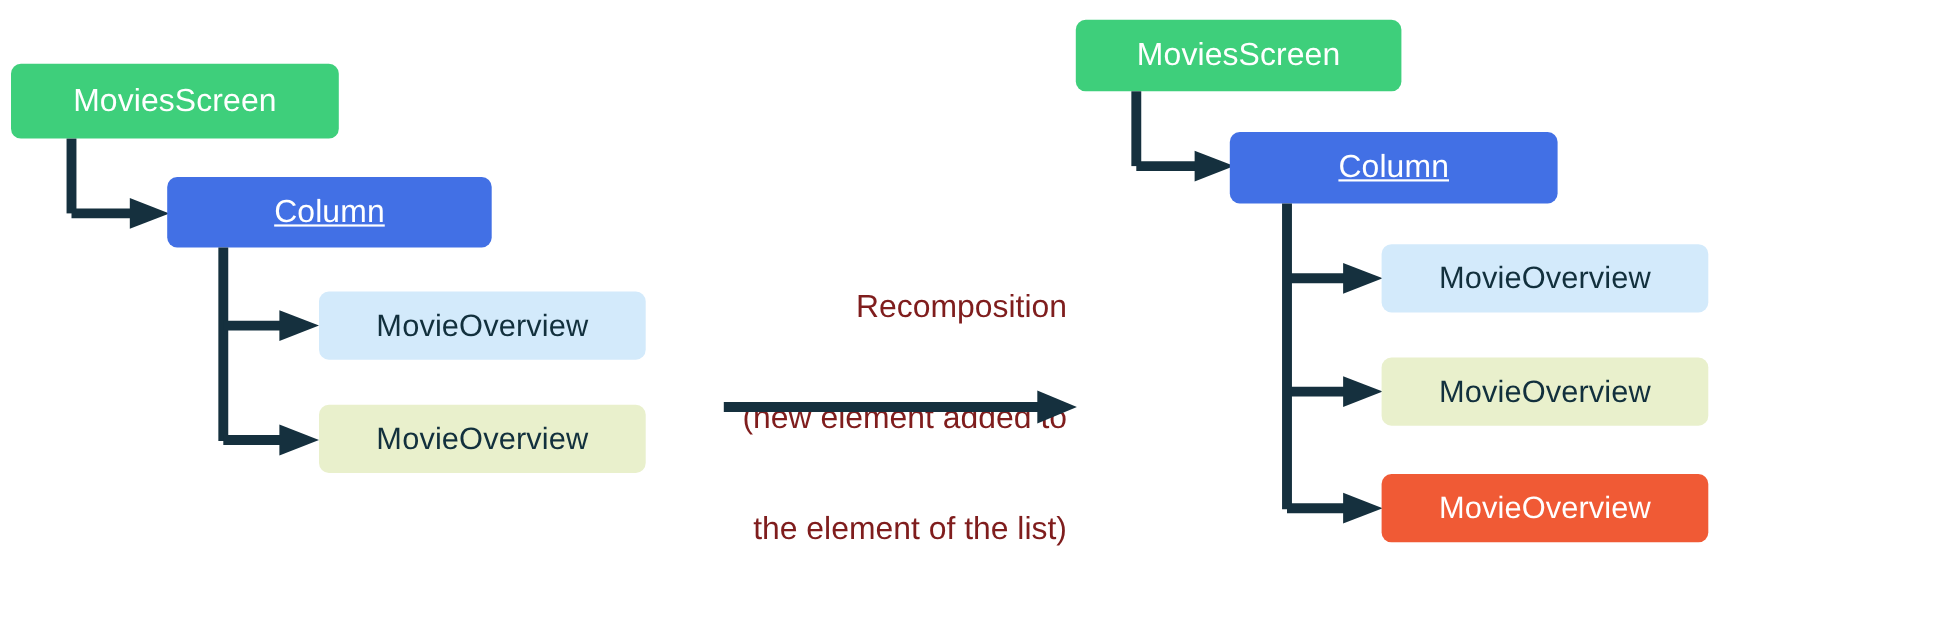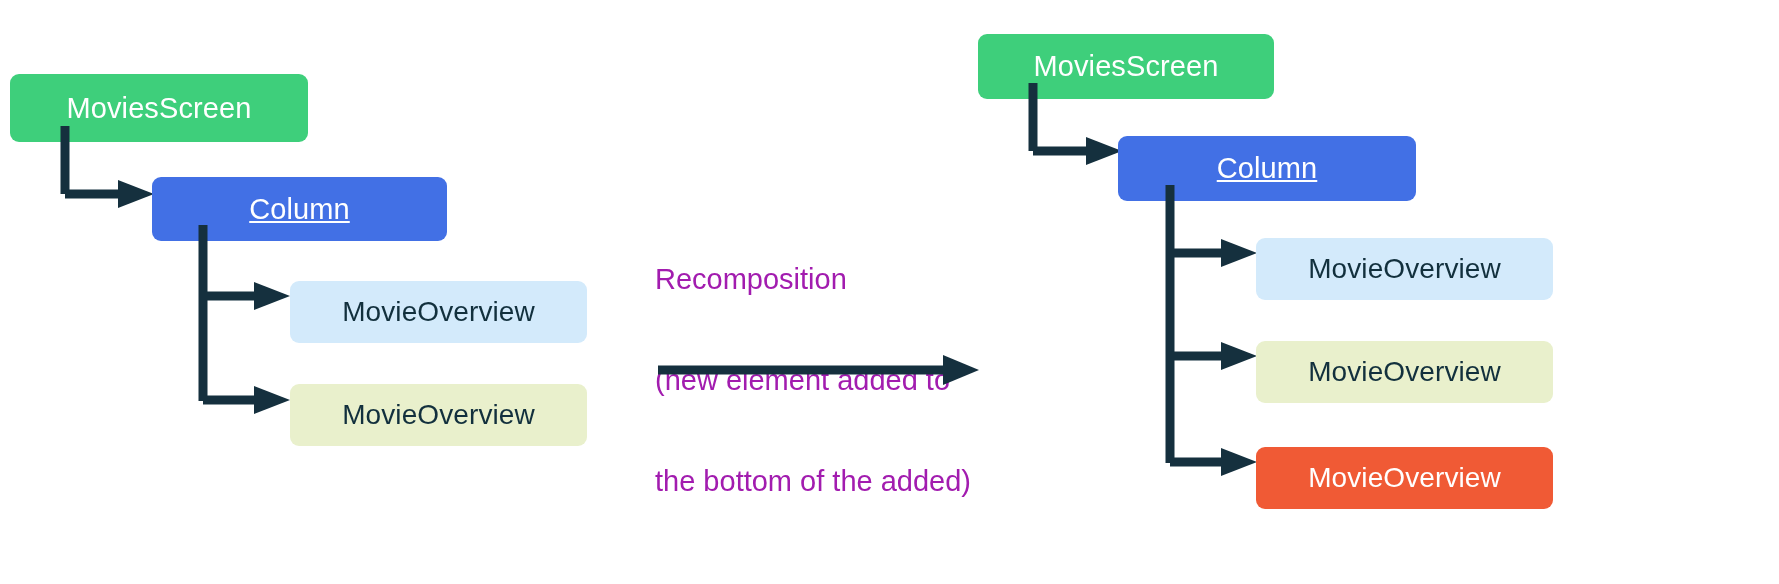--- a/index.html
+++ b/index.html
@@ -23,21 +23,20 @@
   
   .node {
     position: absolute;
     box-sizing: border-box;
     border-radius: 9px;
     display: flex;
     align-items: center;
     justify-content: center;
     white-space: nowrap;
     letter-spacing: 0.1px;
-    margin-top: 16px;
   }
   .node-label {
     display: block;
     line-height: 1;
   }
 
   .node.green     { background: #3ECF7B; color: #ffffff; }
   .node.blue      { background: #4270E5; color: #ffffff; text-decoration: underline; }
   .node.lightblue { background: #D3EAFB; color: #12303D; }
   .node.lime      { background: #E9F0CC; color: #12303D; }
@@ -52,22 +51,22 @@
   .conn polygon,
   .conn line {
     stroke: #15303E;
     fill: none;
   }
   .conn polygon { fill: #15303E; stroke: none; }
 
   
   .caption {
     position: absolute;
-    color: #a21caf;
-    text-align: left;
+    color: #7f1d1d;
+    text-align: right;
     line-height: 1.16;
     white-space: pre;
   }
   .caption-line { display: block; }
 </style>
 </head>
 <body>
 
 <div id="canvas">
 
@@ -97,21 +96,21 @@
     <span class="node-label">MovieOverview</span>
   </div>
 
   <div class="node lime" style="left:290px; top:368px; width:297px; height:62px; font-size:28px;">
     <span class="node-label">MovieOverview</span>
   </div>
 
   <div class="caption" style="left:655px; top:196px; width:315px; font-size:29px;">
     <span class="caption-line">Recomposition</span>
     <span class="caption-line">(new element added to</span>
-    <span class="caption-line">the bottom of the added)</span>
+    <span class="caption-line">the element of the list)</span>
   </div>
 
   <svg class="conn" style="left:655px; top:352px; width:330px; height:36px;" viewBox="0 0 330 36">
     <path d="M3,18 L292,18" stroke-width="9" stroke-linecap="butt"></path>
     <polygon points="288,3 324,18 288,33"></polygon>
   </svg>
 
   <div class="node green" style="left:978px; top:18px; width:296px; height:65px; font-size:29px;">
     <span class="node-label">MoviesScreen</span>
   </div>

